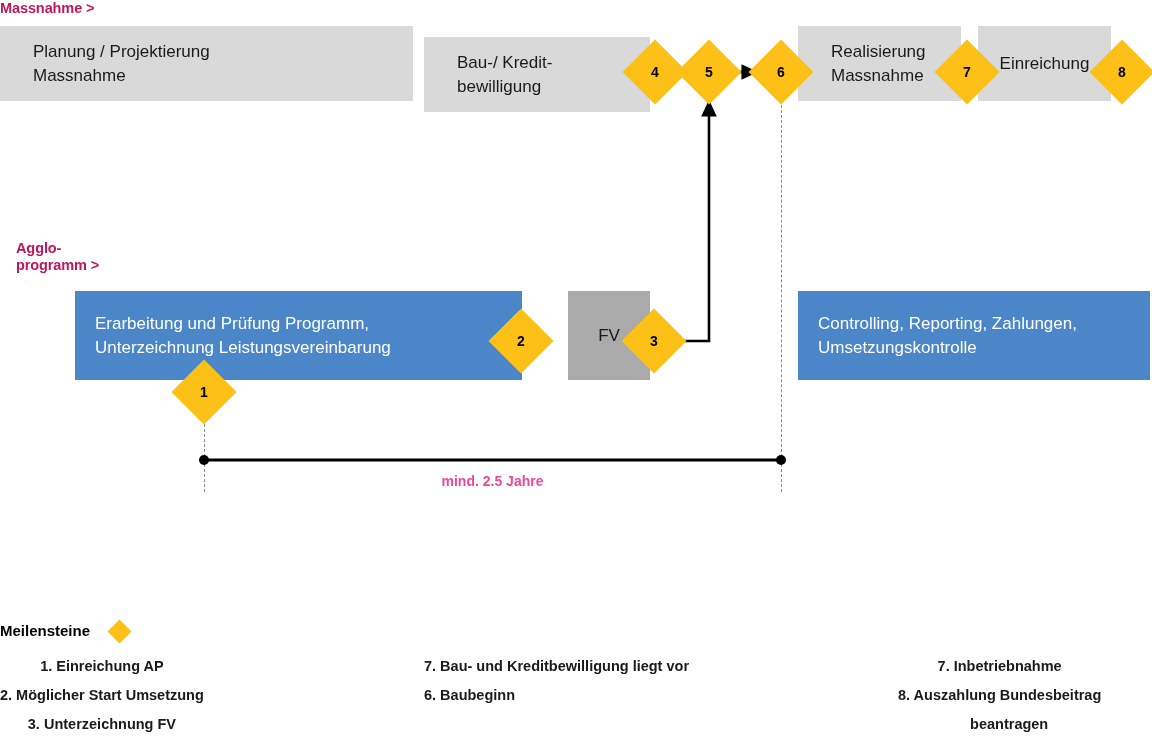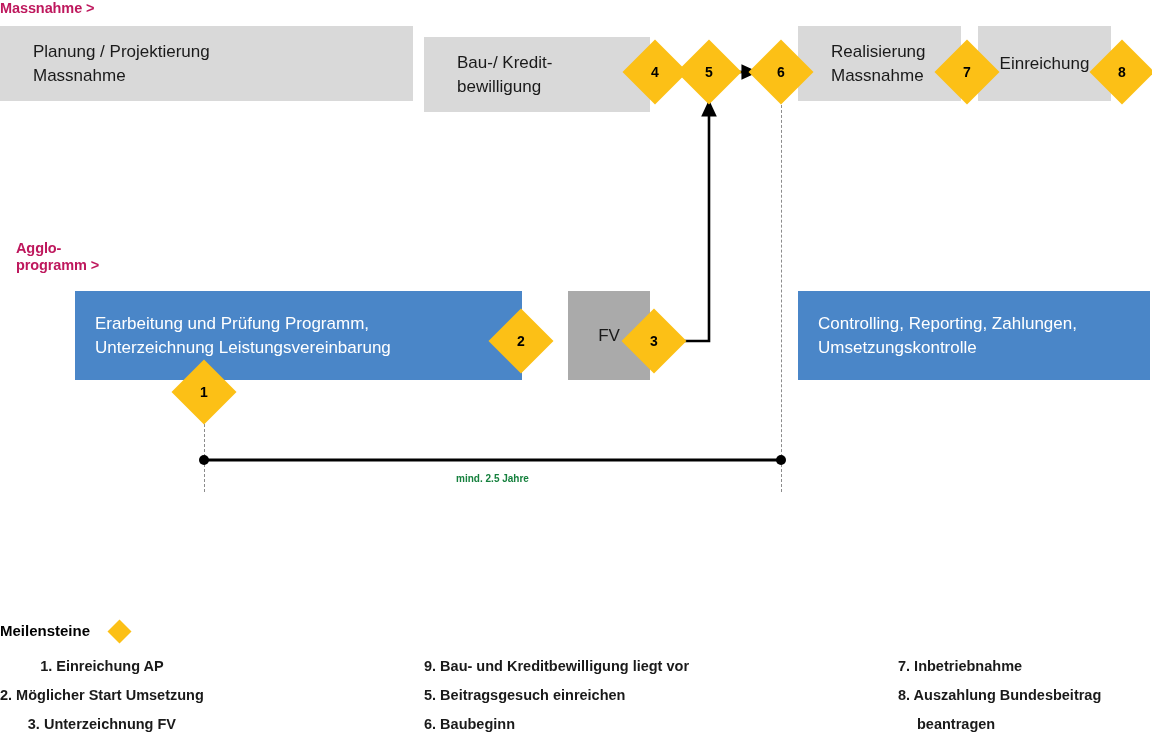--- a/index.html
+++ b/index.html
@@ -87,23 +87,23 @@
   .svg-layer {
     position: absolute;
     left: 0;
     top: 0;
     width: 1152px;
     height: 750px;
     pointer-events: none;
   }
   .duration-label {
     position: absolute;
-    font-size: 10px;
-    font-weight: bold;
-    color: #15803d;
+    font-size: 14px;
+    font-weight: bold;
+    color: #ec4899;
     text-align: center;
   }
 
   
   .legend-title {
     position: absolute;
     font-weight: bold;
     font-size: 15px;
     color: #000000;
   }
@@ -203,24 +203,23 @@
   <div class="legend-title" style="left:0px; top:622px;">Meilensteine</div>
   <div class="legend-diamond" style="left:111px; top:623px;"></div>
 
   <div class="legend-col" style="left:0px; top:652px;text-align:center;">
     <div class="legend-item">1. Einreichung AP</div>
     <div class="legend-item">2. Möglicher Start Umsetzung</div>
     <div class="legend-item">3. Unterzeichnung FV</div>
   </div>
 
   <div class="legend-col" style="left:424px; top:652px;">
-    <div class="legend-item">9. Bau- und Kreditbewilligung liegt vor</div>
-    <div class="legend-item">5. Beitragsgesuch einreichen</div>
+    <div class="legend-item">7. Bau- und Kreditbewilligung liegt vor</div>
     <div class="legend-item">6. Baubeginn</div>
   </div>
 
-  <div class="legend-col" style="left:898px; top:652px;">
+  <div class="legend-col" style="left:898px; top:652px;text-align:center;">
     <div class="legend-item">7. Inbetriebnahme</div>
     <div class="legend-item">8. Auszahlung Bundesbeitrag</div>
     <div class="legend-item" style="padding-left:19px;">beantragen</div>
   </div>
 
 </div>
 
 </body></html>

